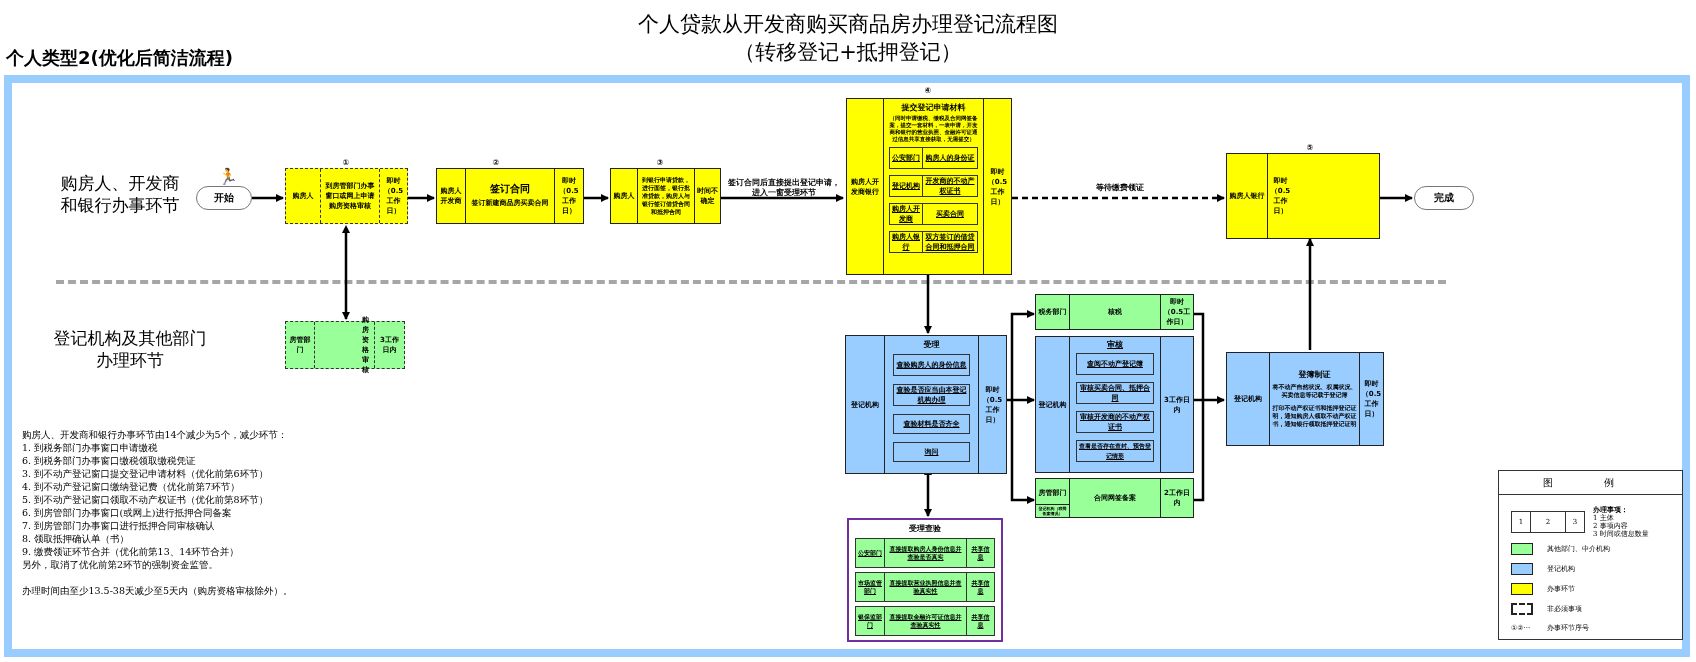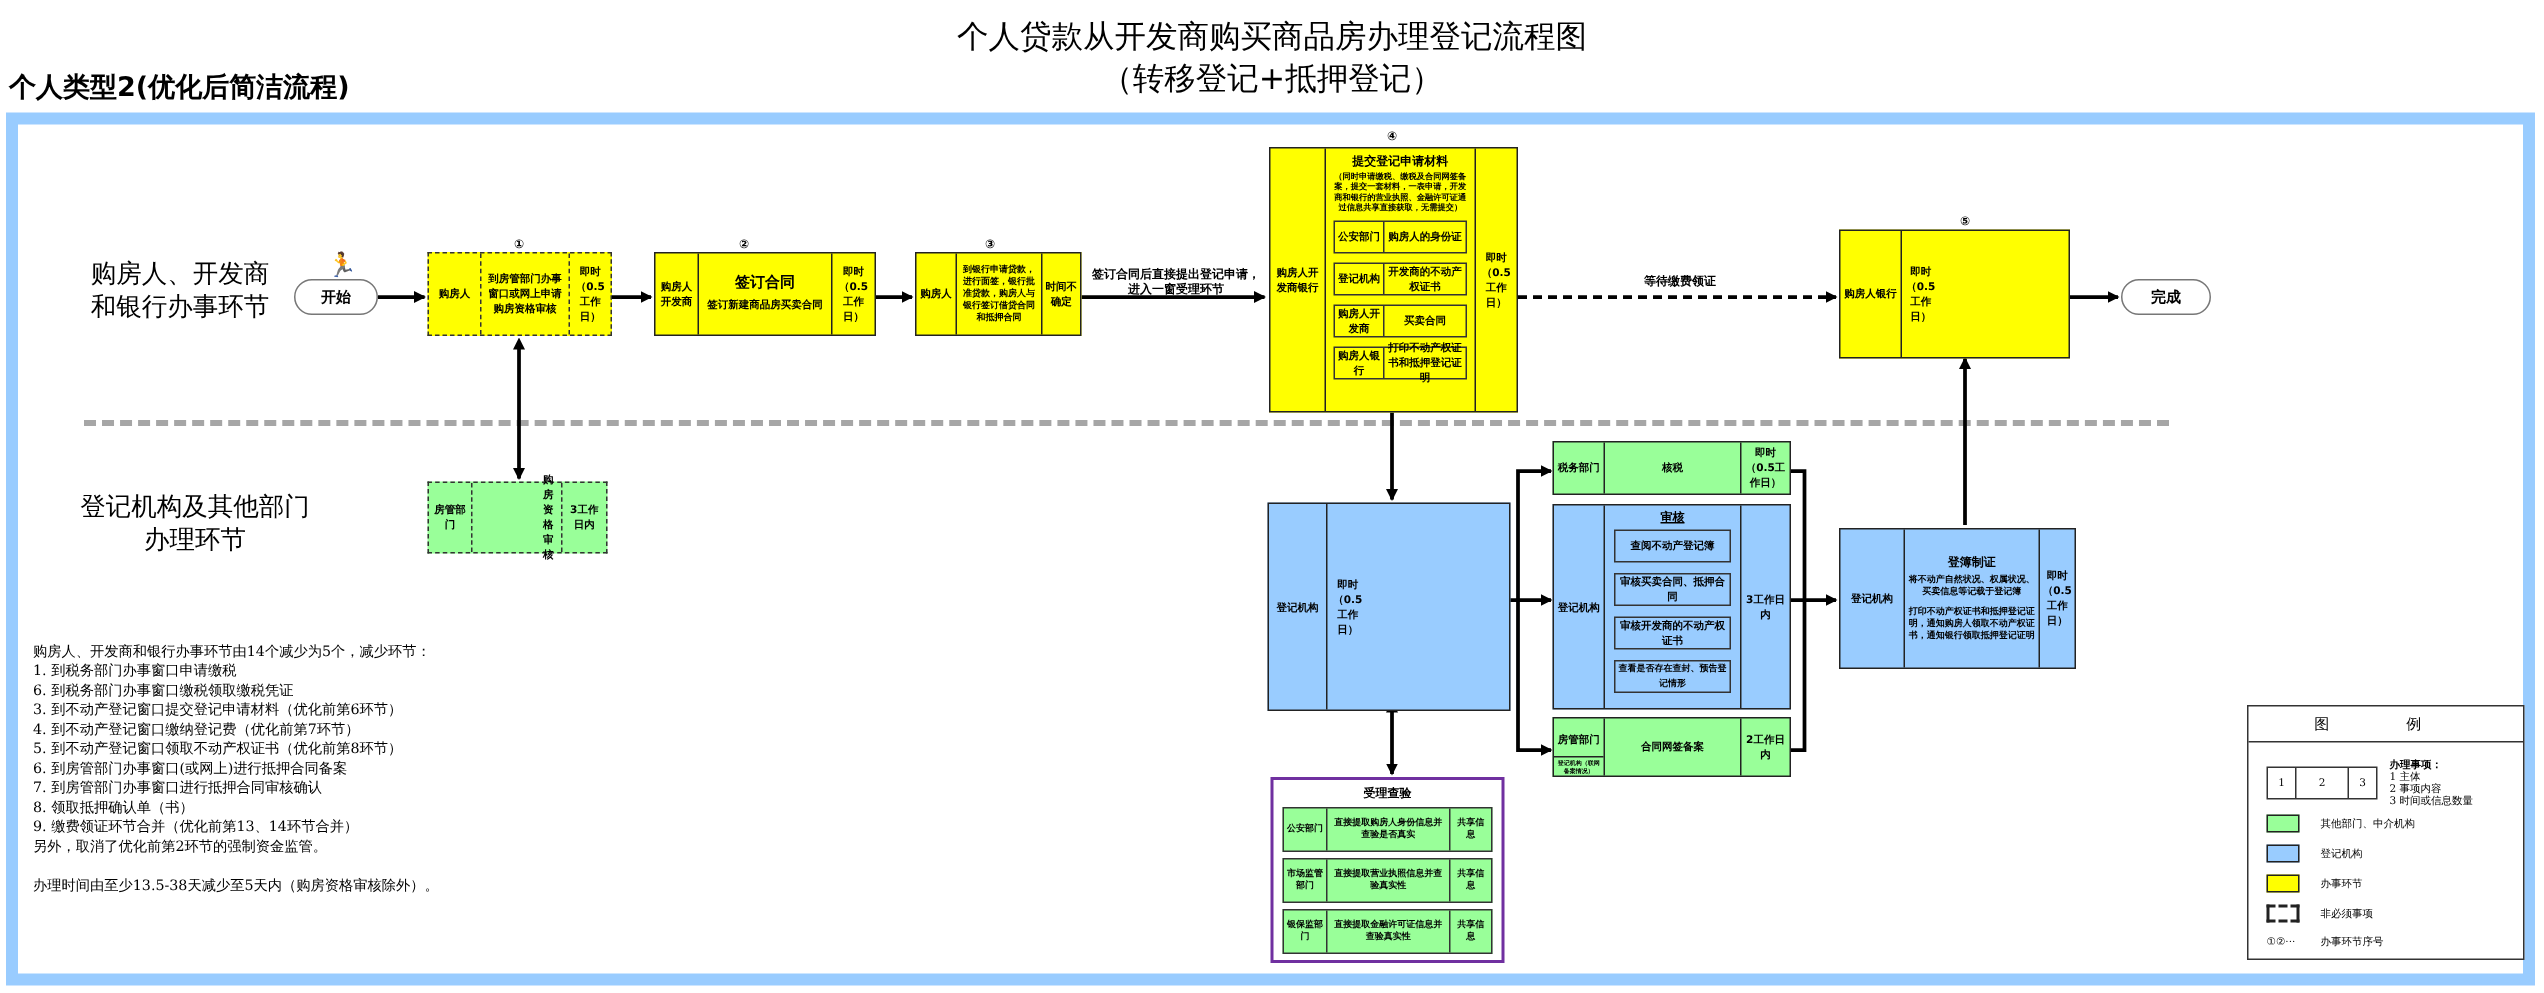--- a/index.html
+++ b/index.html
@@ -15,21 +15,21 @@
   .box { display: flex; border: 1.5px solid #222; font-size: 7px; font-weight: bold; text-align: center; line-height: 10px; }
   .box.dashed { border: 1.5px dashed #333; }
   .box > .col { display: flex; flex-direction: column; align-items: center; justify-content: center; padding: 2px; }
   .box > .col + .col { border-left: 1.5px solid #222; }
   .box.dashed > .col + .col { border-left: 1.5px dashed #333; }
   .yellow { background: #ffff00; }
   .blue { background: #99ccff; }
   .green { background: #99ff99; }
   .big-title { font-size: 10px; font-weight: bold; margin-bottom: 4px; }
   .inner { border: 1.5px solid #333; width: 100%; display: flex; }
-  .inner > div { display: flex; align-items: center; justify-content: center; padding: 2px; }
+  .inner > div { display: flex; align-items: center; justify-content: center; padding: 2px; text-decoration: underline; }
   .inner > div + div { border-left: 1.5px solid #333; }
   .stepnum { font-size: 8px; font-weight: bold; width: 20px; text-align: center; }
   .arrow-label { font-size: 8px; font-weight: bold; text-align: center; line-height: 10px; }
   .notes { left: 22px; top: 428px; font-family: "DejaVu Serif", serif; font-size: 9.5px; line-height: 13px; }
   .legend { left: 1498px; top: 470px; width: 185px; height: 170px; border: 1.5px solid #333; background: #fff; font-family: "DejaVu Serif", serif; font-size: 7px; }
   .legend-head { height: 24px; border-bottom: 1.5px solid #333; display: flex; align-items: center; justify-content: center; font-size: 10px; letter-spacing: 24px; }
   .lg-row { position: absolute; left: 12px; display: flex; align-items: center; gap: 14px; }
   .sw { width: 22px; height: 12px; border: 1.5px solid #222; }
   svg.lines { position: absolute; left: 0; top: 0; }
 </style>
@@ -130,36 +130,51 @@
     <div class="inner" style="height:22px; margin-bottom:6px;">
       <div style="width:32px;">登记机构</div>
       <div style="flex:1;">开发商的不动产权证书</div>
     </div>
     <div class="inner" style="height:22px; margin-bottom:6px;">
       <div style="width:32px;">购房人开发商</div>
       <div style="flex:1;text-align:right;">买卖合同</div>
     </div>
     <div class="inner" style="height:22px;">
       <div style="width:32px;">购房人银行</div>
-      <div style="flex:1;">打印不动产权证书和抵押登记证明</div>
+      <div style="flex:1;">双方签订的借贷合同和抵押合同</div>
     </div>
   </div>
   <div class="col" style="width:28px;">即时（0.5工作日）</div>
 </div>
 <div class="abs arrow-label" style="left:1060px; top:183px; width:120px;">等待缴费领证</div>
 
 <div class="abs stepnum" style="left:1300px; top:143px;">⑤</div>
 <div class="abs box yellow" style="left:1226px; top:153px; width:154px; height:86px;">
   <div class="col" style="width:40px;">购房人银行</div>
   <div class="col" style="width:26px;">即时（0.5工作日）</div>
 </div>
 <div class="abs terminal" style="left:1414px; top:186px; width:60px;">完成</div>
 
 <div class="abs box blue" style="left:845px; top:335px; width:162px; height:139px;">
   <div class="col" style="width:38px;">登记机构</div>
+  <div class="col" style="flex:1; justify-content:flex-start; padding:4px 8px;">
+    <div class="big-title" style="font-size:8px;">受理</div>
+    <div class="inner" style="height:22px; margin-bottom:8px;">
+        <div style="flex:1;">查验购房人的身份信息</div>
+      </div>
+    <div class="inner" style="height:22px; margin-bottom:8px;">
+        <div style="flex:1;">查验是否应当由本登记机构办理</div>
+      </div>
+    <div class="inner" style="height:20px; margin-bottom:8px;">
+        <div style="flex:1;">查验材料是否齐全</div>
+      </div>
+    <div class="inner" style="height:20px;">
+        <div style="flex:1;">询问</div>
+      </div>
+  </div>
   <div class="col" style="width:28px;">即时（0.5工作日）</div>
 </div>
 
 <div class="abs" style="left:847px; top:518px; width:156px; height:124px; border:2px solid #7030a0; background:#fff; padding:3px 6px;">
   <div style="text-align:center; font-size:8px; font-weight:bold; margin-bottom:4px;">受理查验</div>
   <div class="inner green" style="height:30px; margin-bottom:4px; font-size:6px; font-weight:bold; text-align:center; line-height:8px;">
     <div style="width:28px;">公安部门</div>
     <div style="flex:1;">直接提取购房人身份信息并查验是否真实</div>
     <div style="width:28px;">共享信息</div>
   </div>

